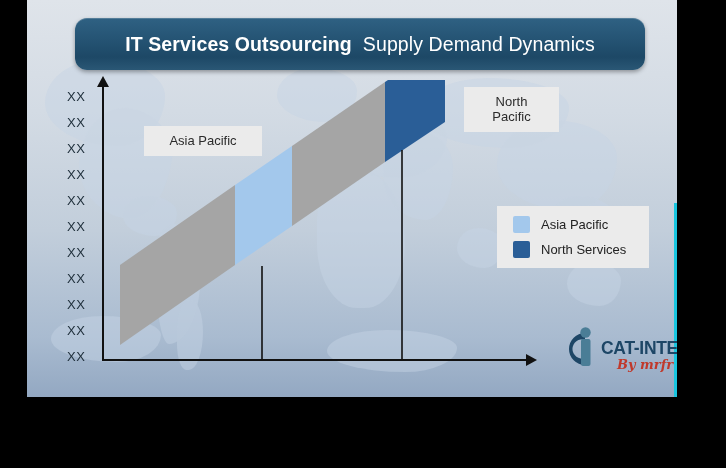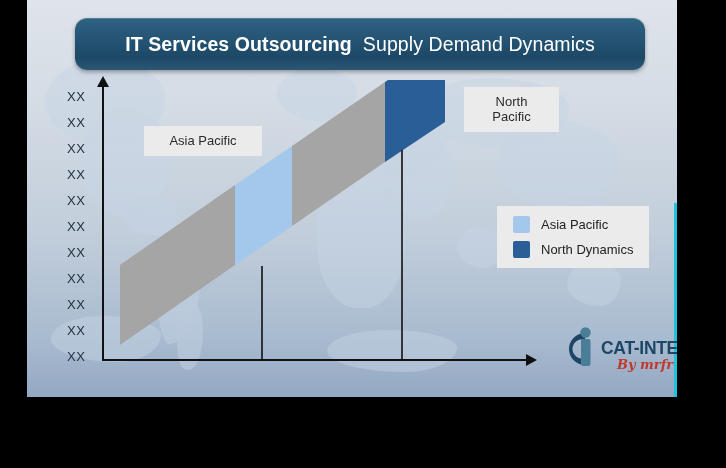--- a/index.html
+++ b/index.html
@@ -140,21 +140,21 @@
       <span>Pacific</span>
     </div>
 
     <div class="legend">
       <div class="legrow">
         <span class="swatch" style="background:#a3c8ec"></span>
         <span class="leglabel">Asia Pacific</span>
       </div>
       <div class="legrow">
         <span class="swatch" style="background:#2a5e97"></span>
-        <span class="leglabel">North Dynamics</span>
+        <span class="leglabel">North Services</span>
       </div>
     </div>
 
     <div class="logo">
       <svg width="52" height="46" viewBox="0 0 52 46">
         <path d="M30 7 A16 16 0 1 0 30 39 L30 32 A9.5 9.5 0 1 1 30 14 Z" fill="#1d4666"></path>
         <circle cx="30.5" cy="6.5" r="5.2" fill="#4a7d96"></circle>
         <rect x="26" y="13" width="9.5" height="27" rx="2" fill="#4a7d96"></rect>
       </svg>
       <div class="logotext">CAT-INTEL</div>

